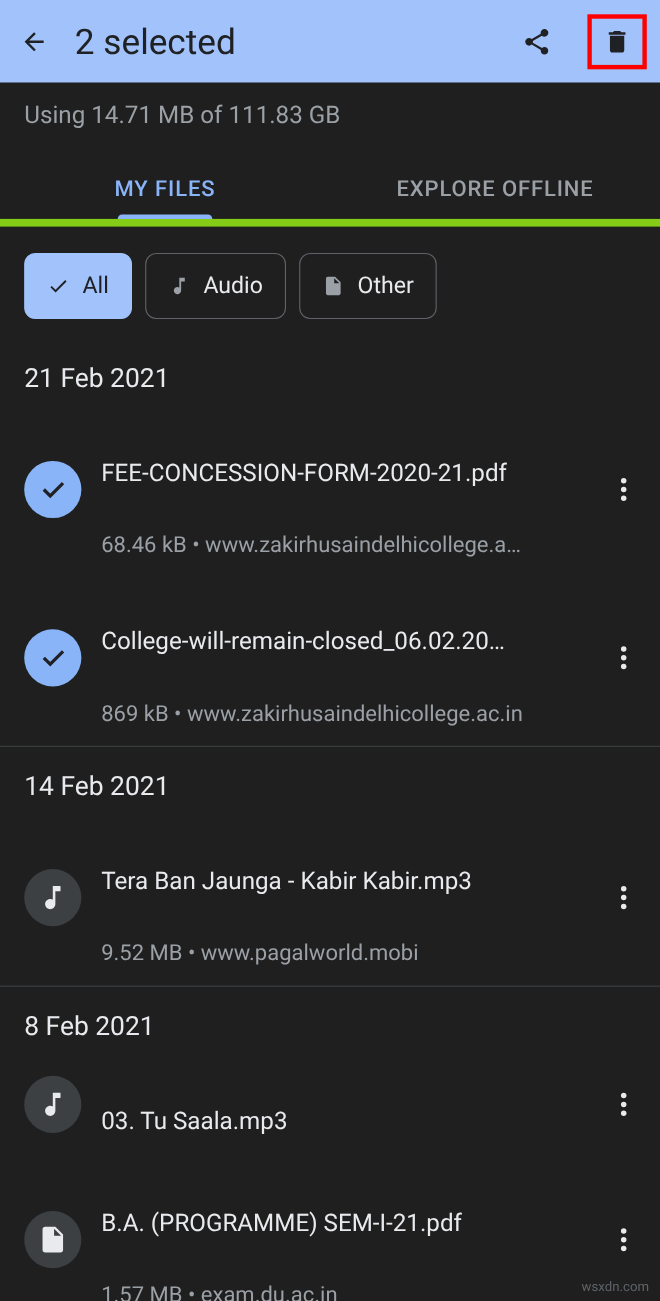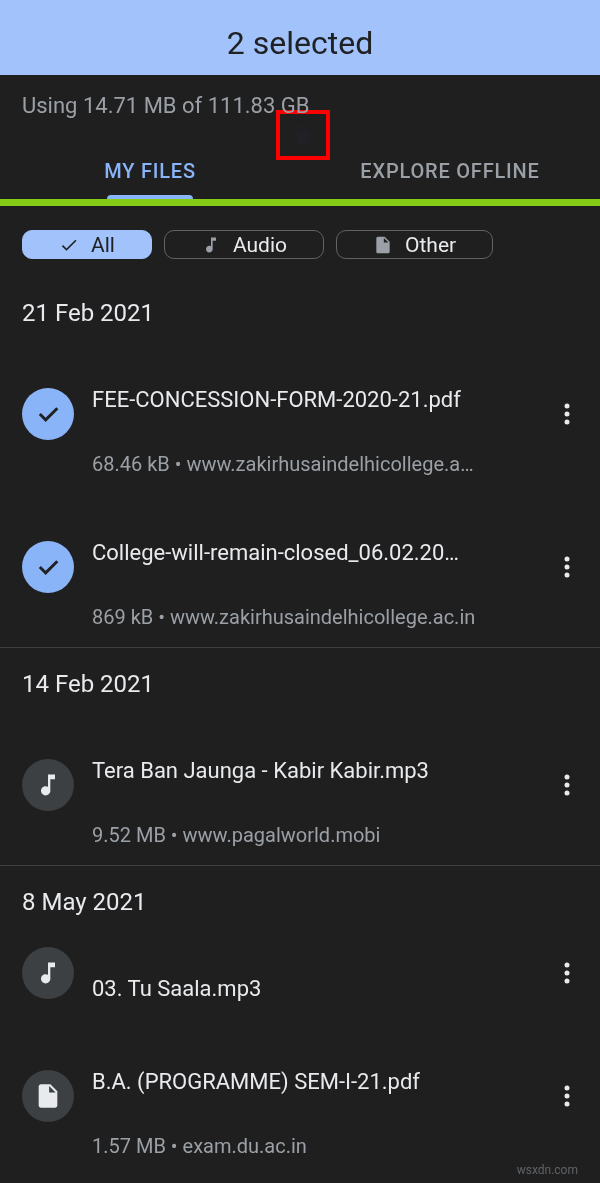--- a/index.html
+++ b/index.html
@@ -5,21 +5,20 @@
   * { margin: 0; padding: 0; box-sizing: border-box; font-family: Roboto, Arial, sans-serif; }
   body { background: #1f1f1f; width: 600px; height: 1183px; overflow: hidden; color: #e8eaed; }
   
   .header {
     background: #a1c2fa;
     height: 75px;
     display: flex;
     align-items: center;
     padding: 0 18px 0 18px;
     gap: 24px;
-    flex-direction: column;
   }
   .back-icon { width: 26px; height: 26px; fill: #202124; cursor: pointer; }
   .title { color: #202124; font-size: 32px; font-weight: 400; flex: 1; }
   .share-icon { width: 28px; height: 28px; fill: #202124; cursor: pointer; margin-right: 8px; }
   .delete-wrap {
     border: 4px solid #ff0000;
     padding: 8px 10px;
     display: flex; align-items: center; justify-content: center;
     cursor: pointer;
     margin-right: -6px;
@@ -63,22 +62,22 @@
   
   .chips {
     display: flex;
     gap: 12px;
     padding: 24px 22px 18px 22px;
   }
   .chip {
     display: flex;
     align-items: center;
     gap: 12px;
-    height: 29px;
-    padding: 0 36px;
+    height: 60px;
+    padding: 0 20px;
     border: 1px solid #5f6368;
     border-radius: 10px;
     font-size: 21px;
     color: #e8eaed;
     cursor: pointer;
   }
   .chip.active {
     background: #a1c2fa;
     color: #202124;
     border-color: #a1c2fa;
@@ -137,21 +136,21 @@
   }
   .more-icon {
     width: 6px; fill: #e8eaed;
     cursor: pointer;
     padding: 8px;
     box-sizing: content-box;
   }
   
   .watermark {
     position: absolute;
-    bottom: 6px; right: 22px;
+    bottom: 6px; right: 10px;
     font-size: 12px;
     color: #5f6368;
   }
 </style>
 </head>
 <body>
 
 <div class="header">
   <svg class="back-icon" viewBox="0 0 24 24">
       <path d="M20 11H7.83l5.59-5.59L12 4l-8 8 8 8 1.41-1.41L7.83 13H20v-2z"></path>
@@ -249,21 +248,21 @@
     </div>
     <svg class="more-icon" viewBox="0 0 6 24">
         <circle cx="3" cy="4" r="2.5"></circle>
         <circle cx="3" cy="12" r="2.5"></circle>
         <circle cx="3" cy="20" r="2.5"></circle>
       </svg>
   </div>
 </div>
 
 <div class="section" style="border-bottom:none">
-  <div class="date-header">8 May 2021</div>
+  <div class="date-header">8 Feb 2021</div>
   <div class="file-row">
     <div class="file-icon dark">
       <svg viewBox="0 0 24 24">
           <path d="M12 3v10.55c-.59-.34-1.27-.55-2-.55-2.21 0-4 1.79-4 4s1.79 4 4 4 4-1.79 4-4V7h4V3h-6z"></path>
         </svg>
     </div>
     <div class="file-info">
       <div class="file-name">03. Tu Saala.mp3</div>
     </div>
     <svg class="more-icon" viewBox="0 0 6 24">

